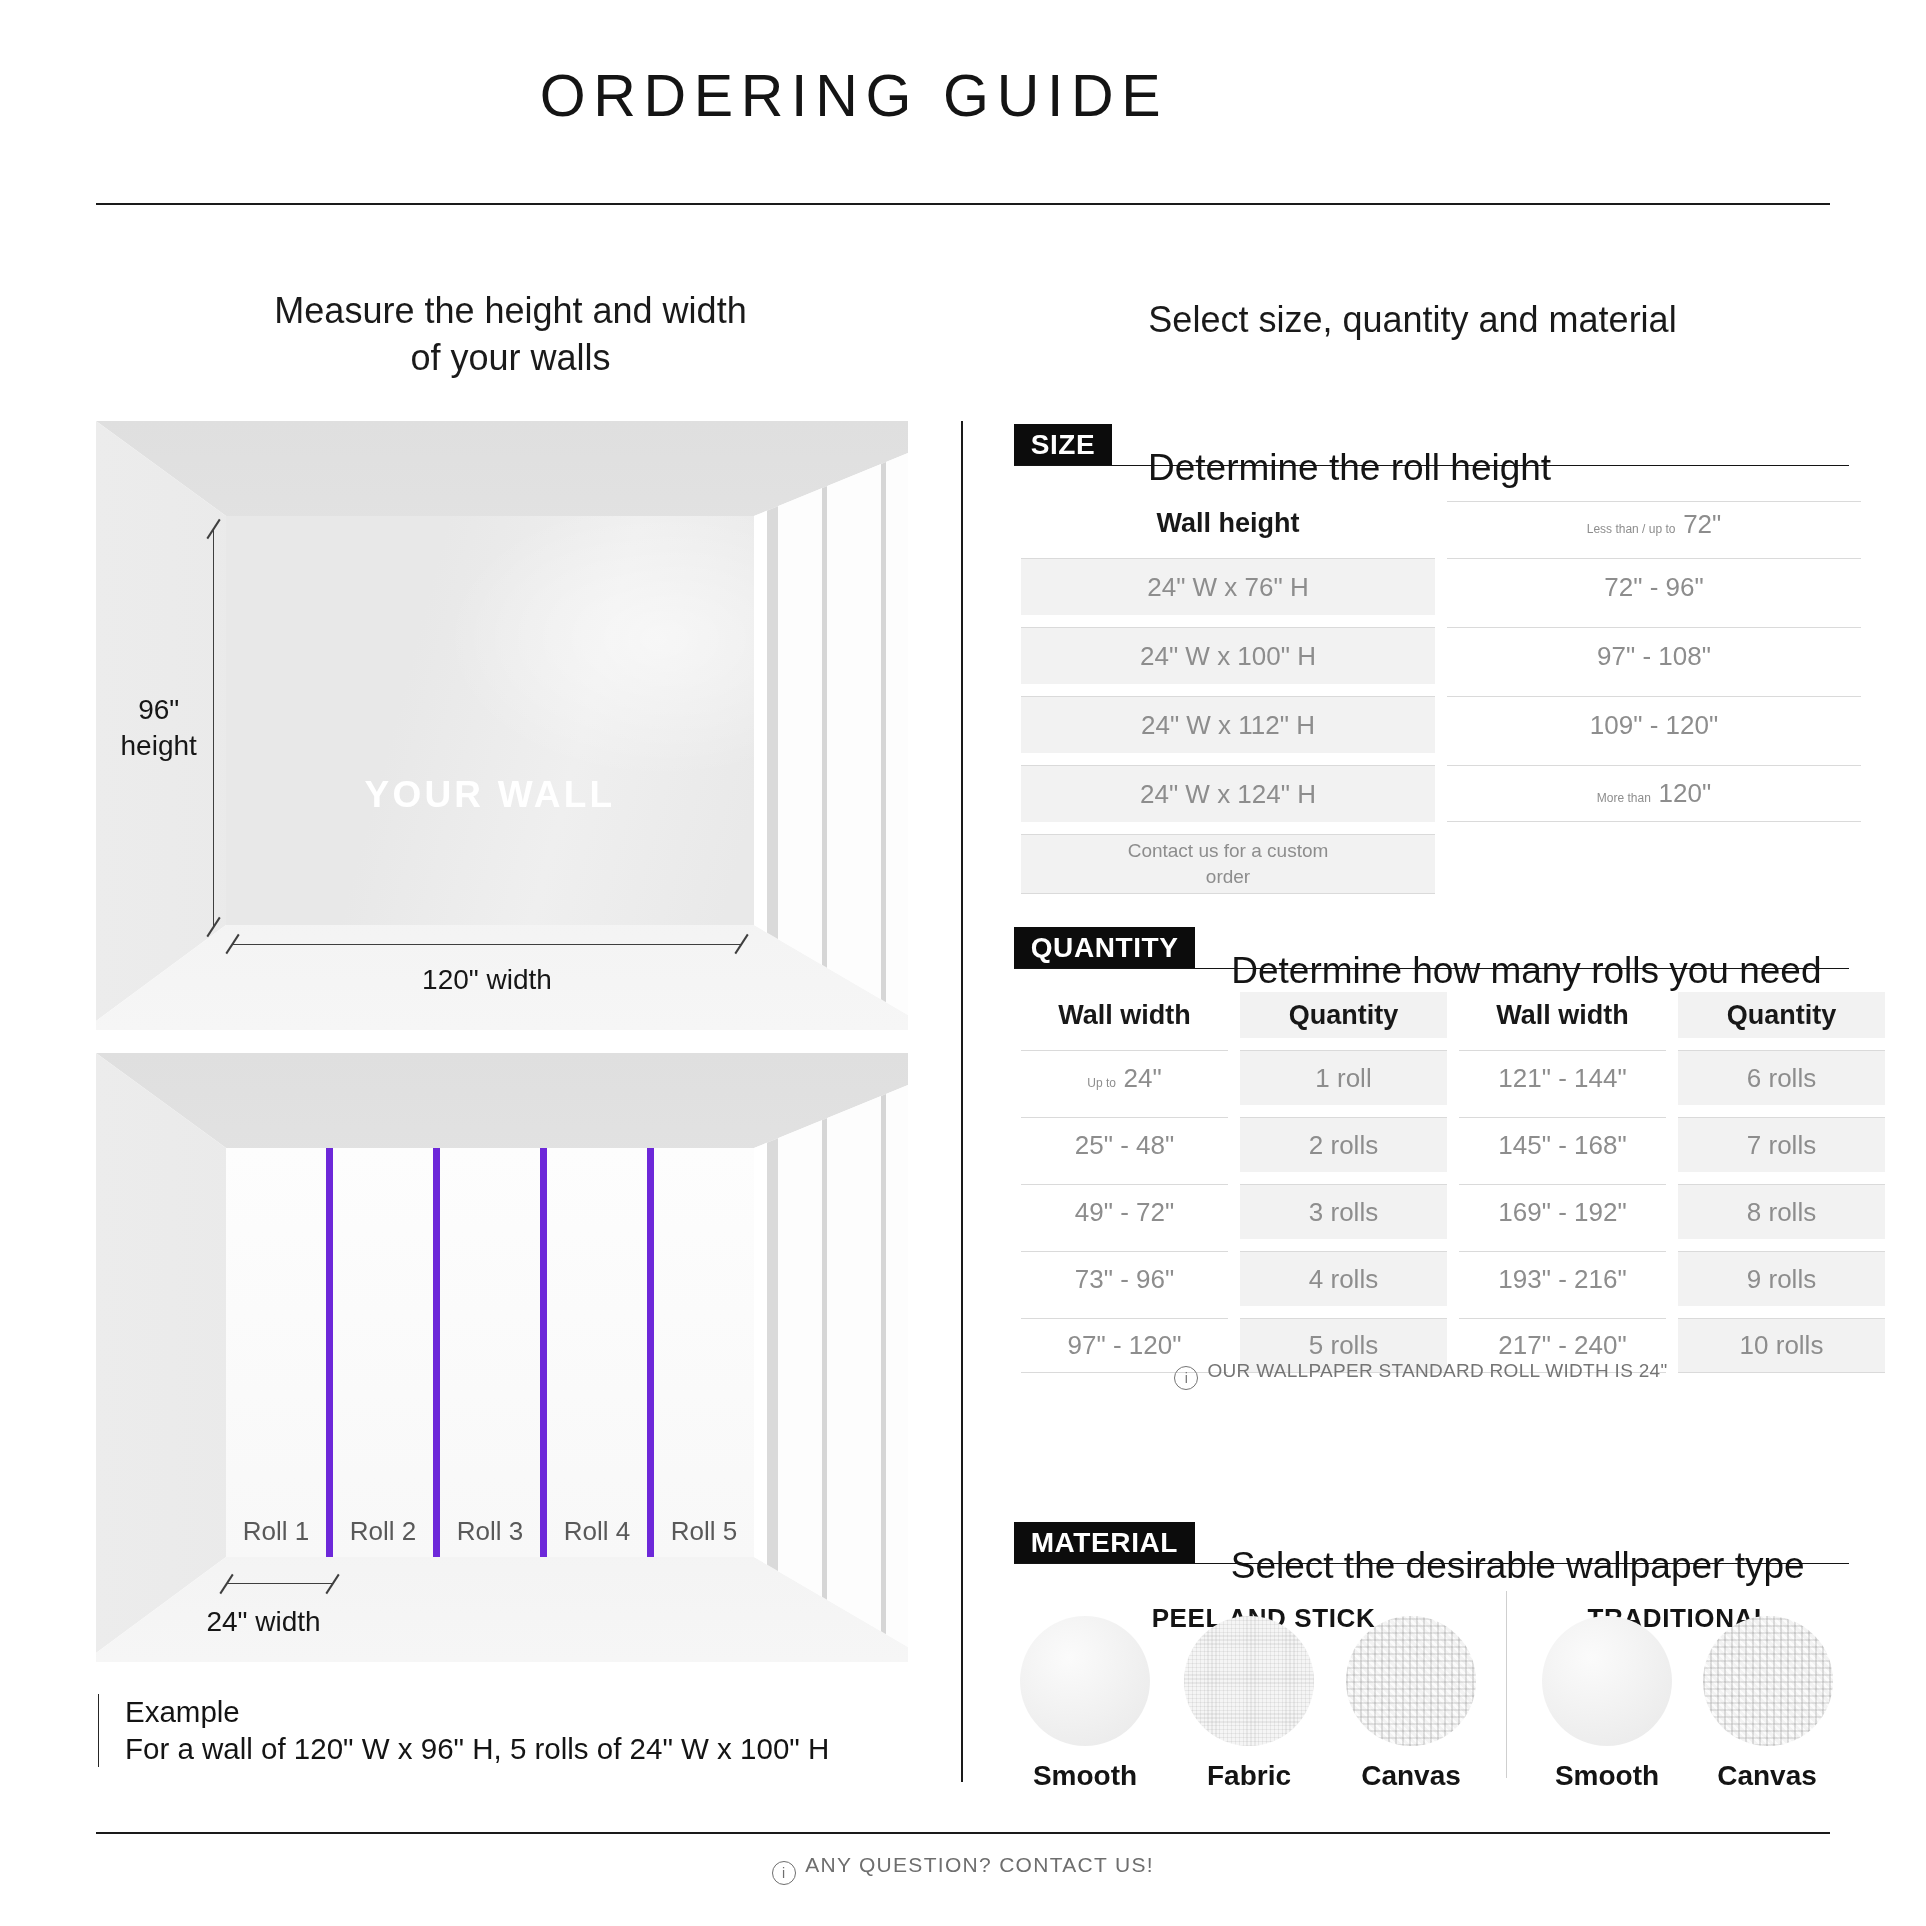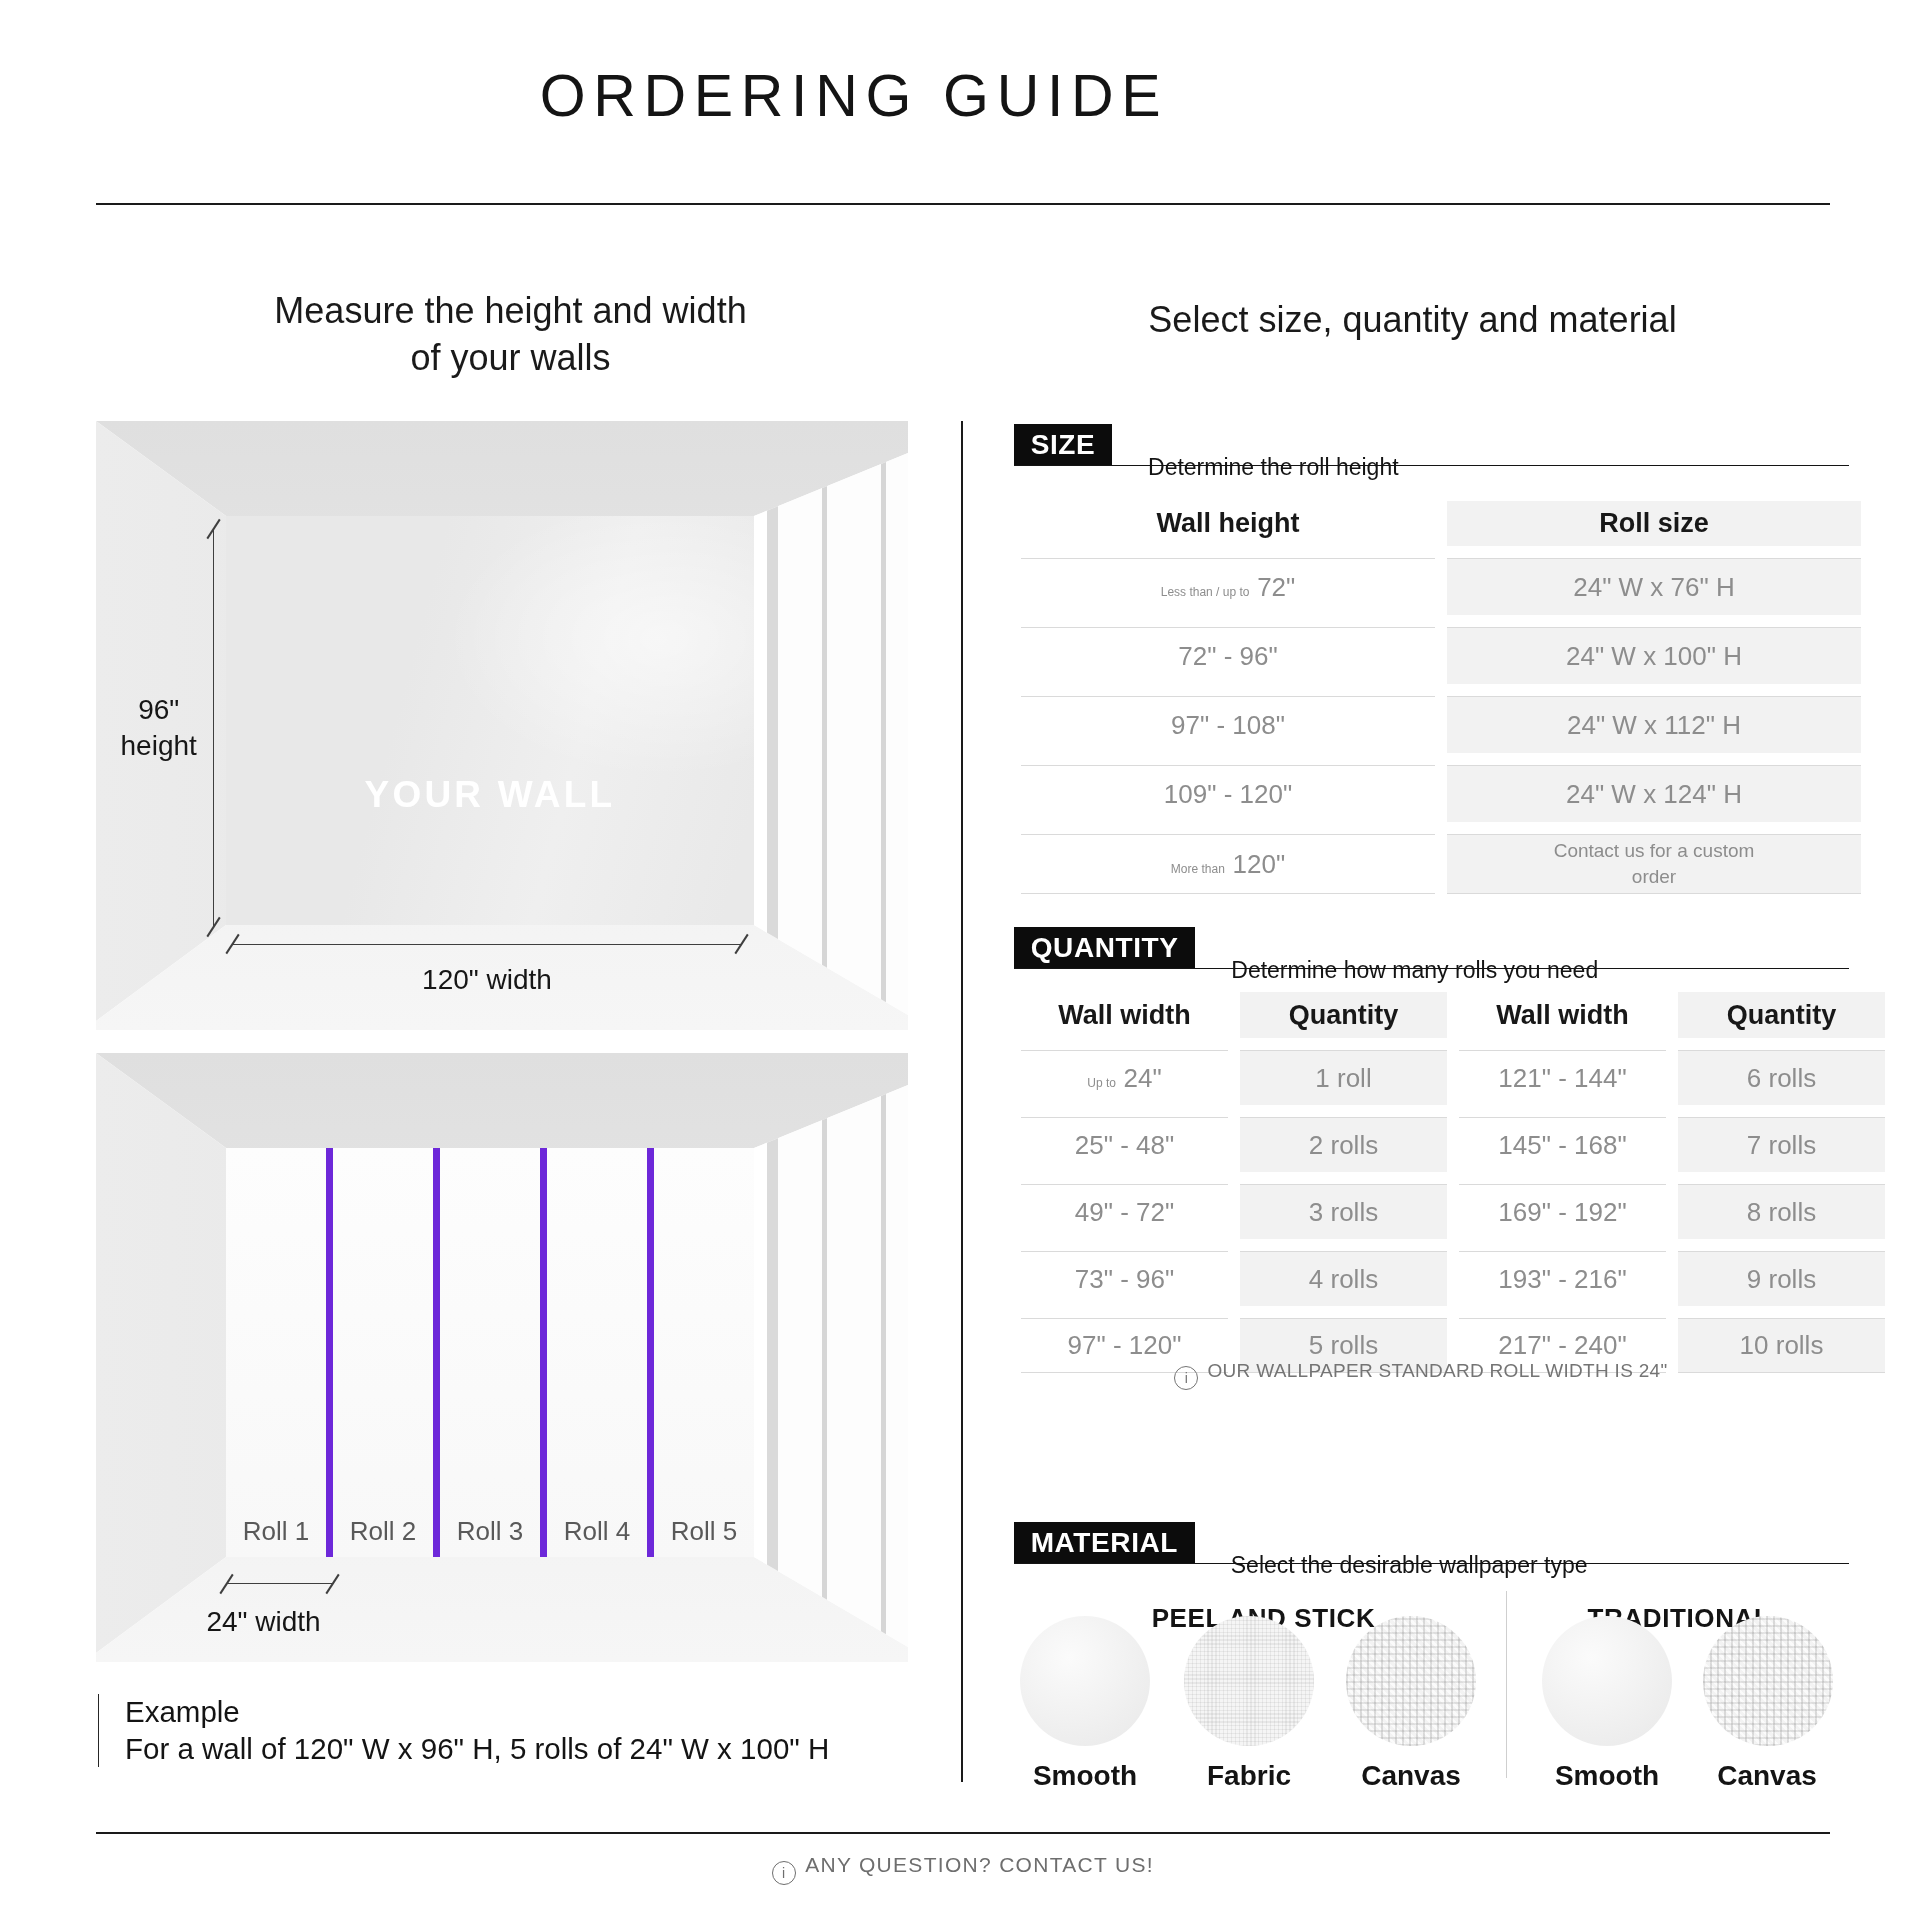--- a/index.html
+++ b/index.html
@@ -61,21 +61,21 @@
 
   
   .example{position:absolute;left:98px;top:1694px;border-left:1.9px solid #262626;
     padding-left:26px;font-size:29.5px;line-height:1.24;color:#141414;}
 
   
   .section-header{position:absolute;left:1014px;width:835px;height:41px;
     display:flex;align-items:stretch;gap:36px;border-bottom:1.9px solid #141414;}
   .badge{display:flex;align-items:center;padding:0 16.7px;background:#0c0c0c;color:#ffffff;
     font-size:28px;font-weight:700;letter-spacing:0.6px;}
-  .section-title{align-self:center;font-size:23px;color:#141414;margin-top:46px;}
+  .section-title{align-self:center;font-size:37px;color:#141414;margin-top:46px;}
 
   .tbl{position:absolute;left:1021px;width:828px;display:grid;gap:12px;}
   .size-tbl{top:501px;grid-template-columns:414px 414px;
     grid-template-rows:45px 57px 57px 57px 57px 60px;}
   .qty-tbl{top:992px;grid-template-columns:repeat(4,207px);
     grid-template-rows:46px 55px 55px 55px 55px 55px;}
   .cell{display:flex;align-items:center;justify-content:center;}
   .gray{background:#f2f2f2;}
   .bt{border-top:1.3px solid #dadada;}
   .bb{border-bottom:1.3px solid #dadada;}
@@ -181,21 +181,20 @@
 
 <div class="col-heading right-heading">Select size, quantity and material</div>
 
 <div class="section-header" style="top:424px;">
   <div class="badge">SIZE</div>
   <div class="section-title">Determine the roll height</div>
 </div>
 
 <div class="tbl size-tbl">
   <div class="cell th">Wall height</div>
-  <div class="cell th gray">Roll size</div>
 
   <div class="cell td bt">
     <span class="pair">
         <span class="sm">Less than / up to</span>
         <span>72"</span>
       </span>
     </div>
   <div class="cell td bt gray">24" W x 76" H</div>
 
   <div class="cell td bt">

